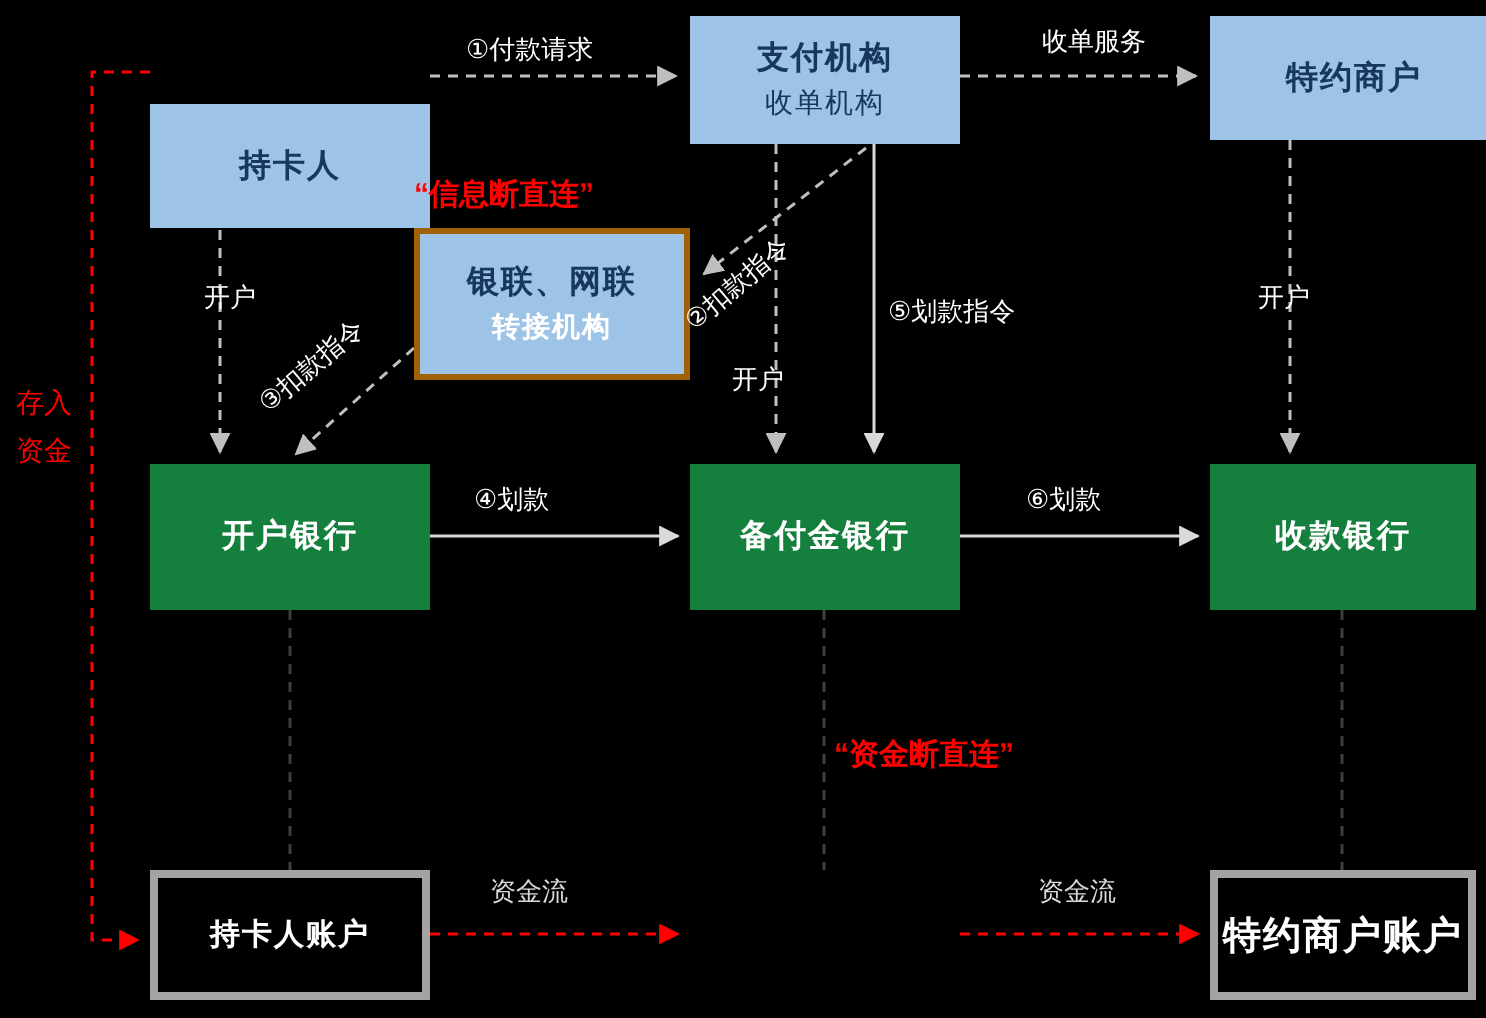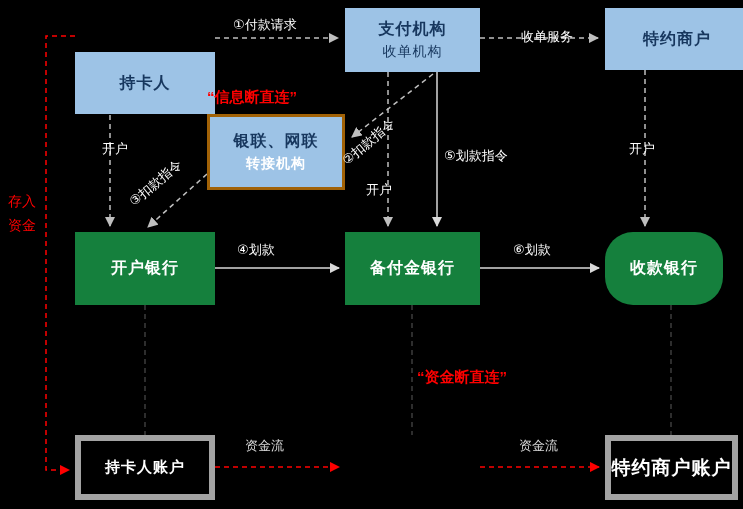--- a/index.html
+++ b/index.html
@@ -7,21 +7,21 @@
     position:relative; width:743px; height:509px; background:#000;
     font-family:"Liberation Sans","DejaVu Sans",sans-serif; overflow:hidden;
   }
   svg.wires { position:absolute; left:0; top:0; width:743px; height:509px; }
   .box {
     position:absolute; display:flex; flex-direction:column; align-items:center;
     justify-content:center; text-align:center; box-sizing:border-box;
   }
   .box.light { background:#9DC3E6; color:#17375E; }
   .box.dark  { background:#15803d; color:#FFFFFF; }
-  .box.outline { background:#000000; color:#FFFFFF; border:6px solid #a3a3a3; }
+  .box.outline { background:#000000; color:#FFFFFF; border:4px solid #a3a3a3; }
   .box .t1 { font-weight:bold; font-size:16px; letter-spacing:1px; }
   .box .t2 { font-size:14px; margin-top:3px; letter-spacing:1px; }
   .box.transfer { border:3px solid #a16207; }
   .box.transfer .t2 { color:#FFFFFF; font-weight:bold; }
   .elabel { position:absolute; color:#FFFFFF; font-size:13px; white-space:nowrap; }
   .rot { transform:rotate(-40deg); transform-origin:center center; }
   .redtxt { position:absolute; color:#FF0000; font-weight:bold; font-size:15px; white-space:nowrap; }
   .vlabel { position:absolute; width:32px; color:#FF0000; font-size:14px; line-height:1.7; text-align:center; }
   .gray { color:#D9D9D9; }
 </style>
@@ -87,35 +87,35 @@
   </div>
 
   <div class="box dark" style="left:75px; top:232px; width:140px; height:73px;">
     <span class="t1">开户银行</span>
   </div>
 
   <div class="box dark" style="left:345px; top:232px; width:135px; height:73px;">
     <span class="t1">备付金银行</span>
   </div>
 
-  <div class="box dark" style="left:605px; top:232px; width:118px; height:73px;border-radius:28px;">
+  <div class="box dark" style="left:605px; top:232px; width:133px; height:73px;">
     <span class="t1">收款银行</span>
   </div>
 
   <div class="box outline" style="left:75px; top:435px; width:140px; height:65px;">
     <span class="t1" style="font-size:15px;">持卡人账户</span>
   </div>
 
 
   <div class="box outline" style="left:605px; top:435px; width:133px; height:65px;">
     <span class="t1" style="font-size:19px;">特约商户账户</span>
   </div>
 
   <div class="elabel" style="left:233px; top:16px;">①付款请求</div>
-  <div class="elabel" style="left:521px; top:28px;">收单服务</div>
+  <div class="elabel" style="left:521px; top:12px;">收单服务</div>
 
   <div class="elabel" style="left:102px; top:140px;">开户</div>
   <div class="elabel" style="left:366px; top:181px;">开户</div>
   <div class="elabel" style="left:629px; top:140px;">开户</div>
 
   <div class="elabel rot" style="left:337px; top:133px;">②扣款指令</div>
   <div class="elabel rot" style="left:124px; top:174px;">③扣款指令</div>
 
   <div class="elabel" style="left:444px; top:147px;text-align:center;">⑤划款指令</div>
   <div class="elabel" style="left:237px; top:241px;">④划款</div>

